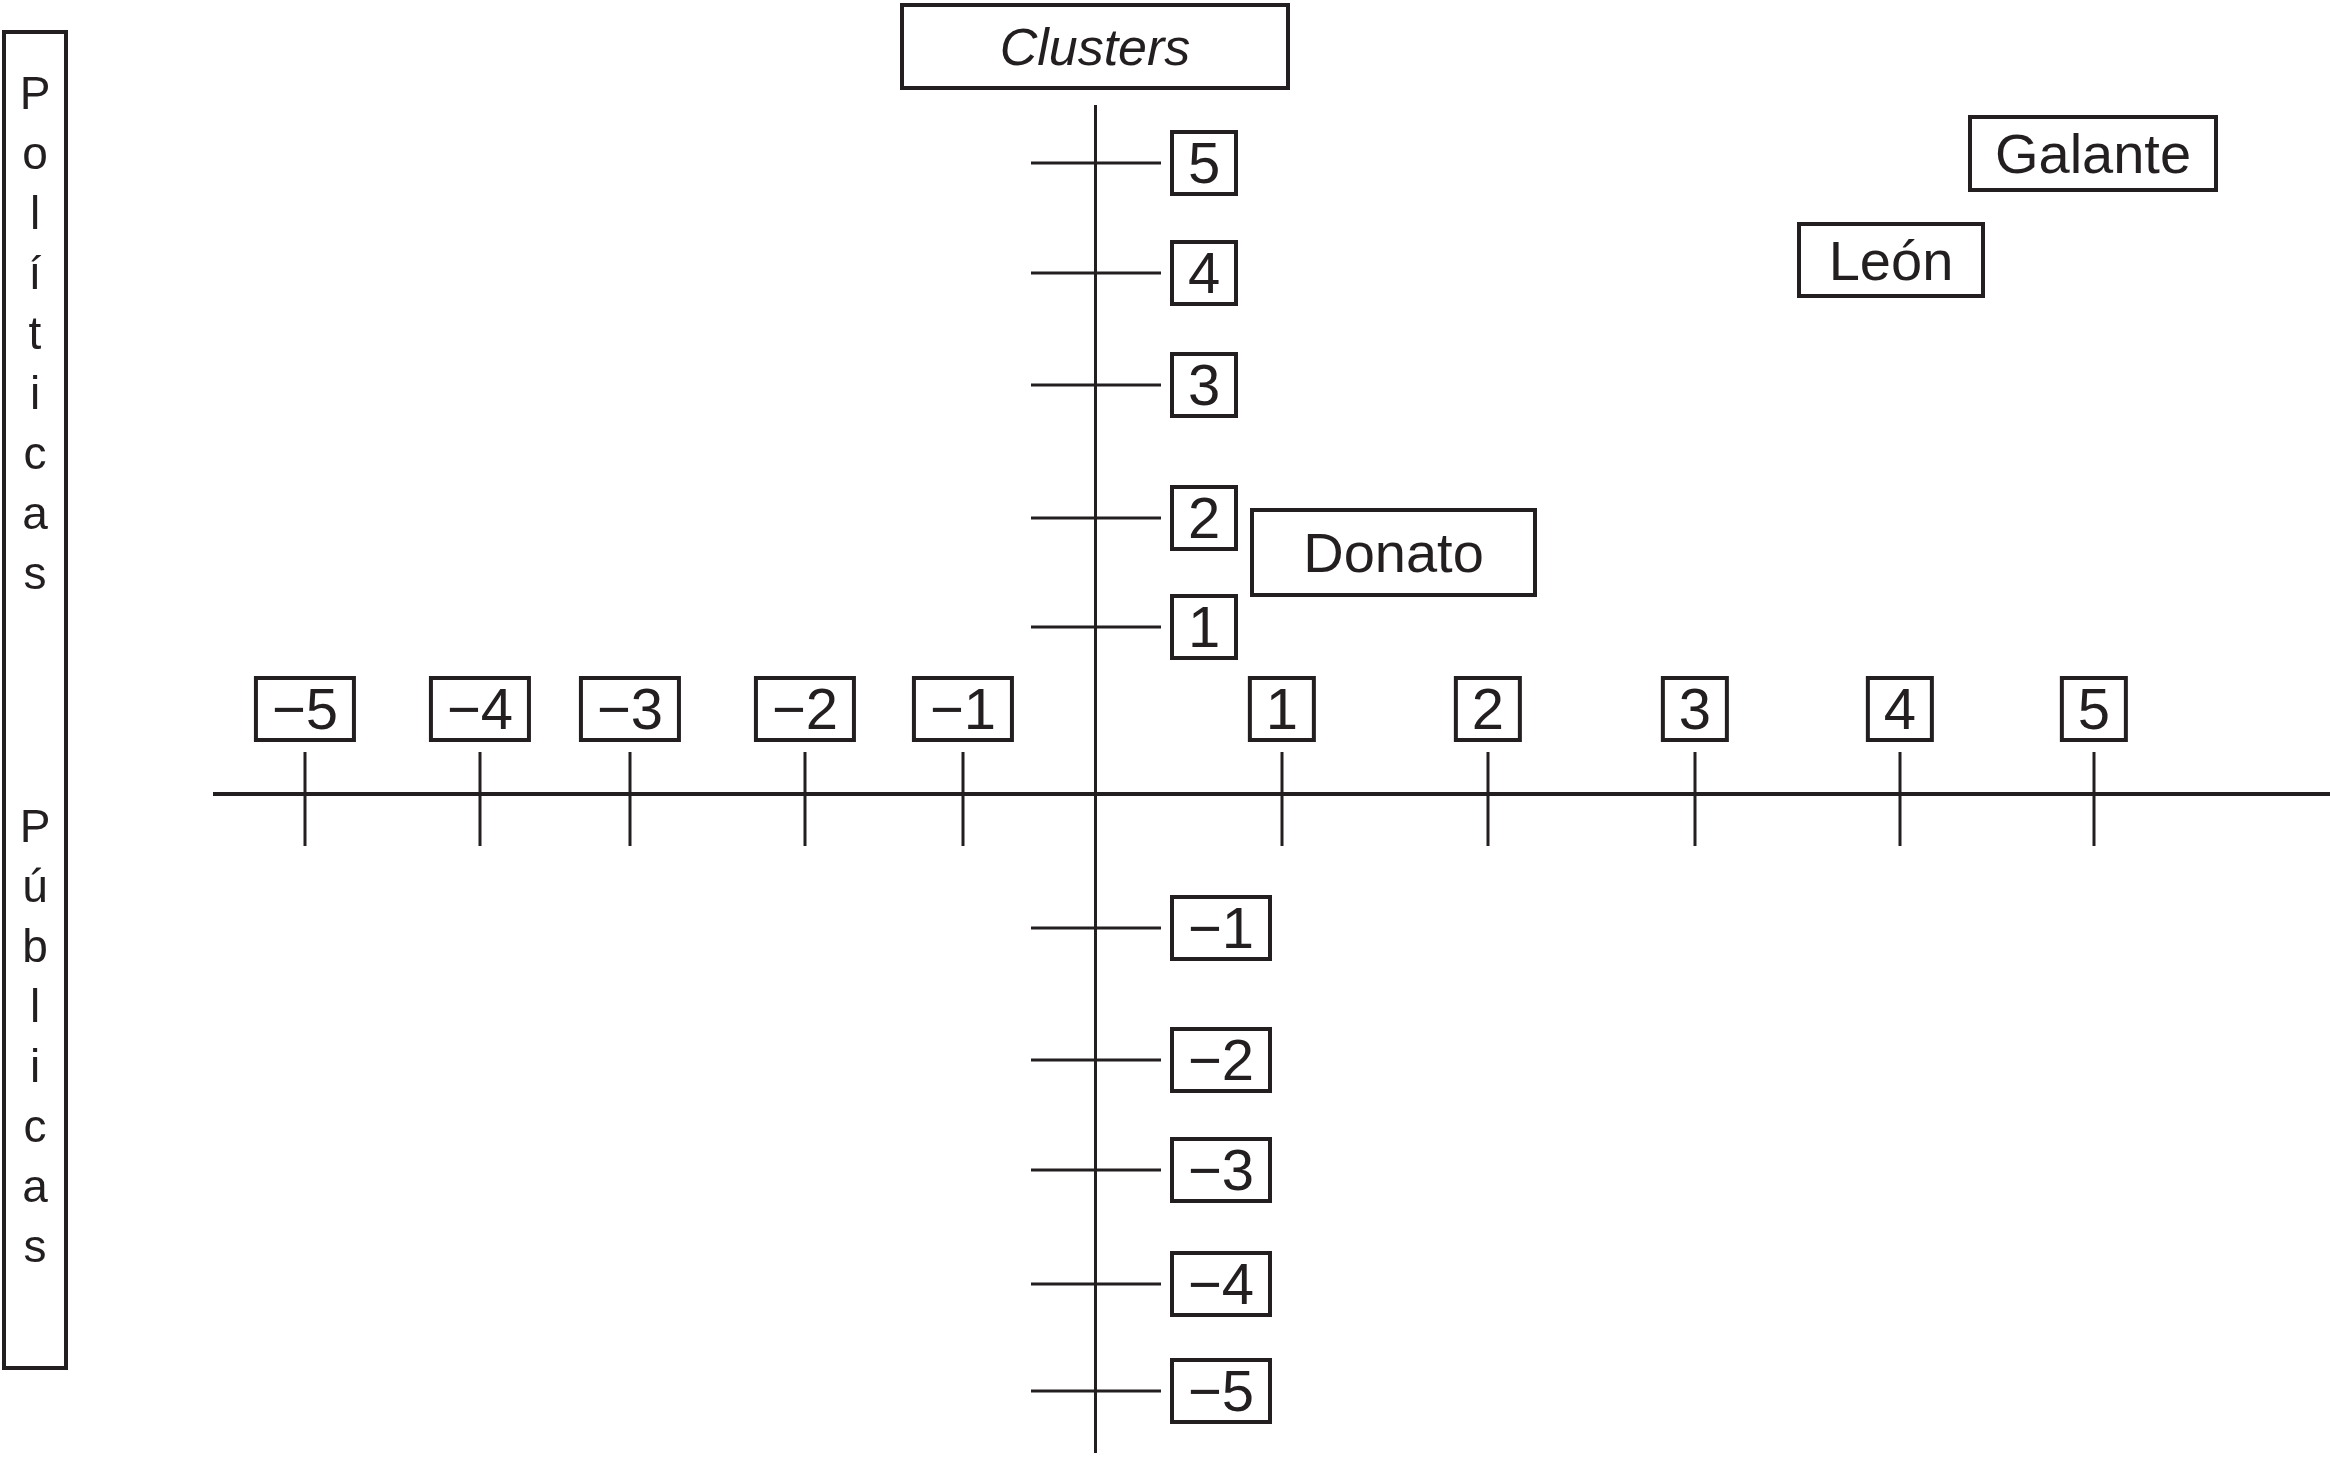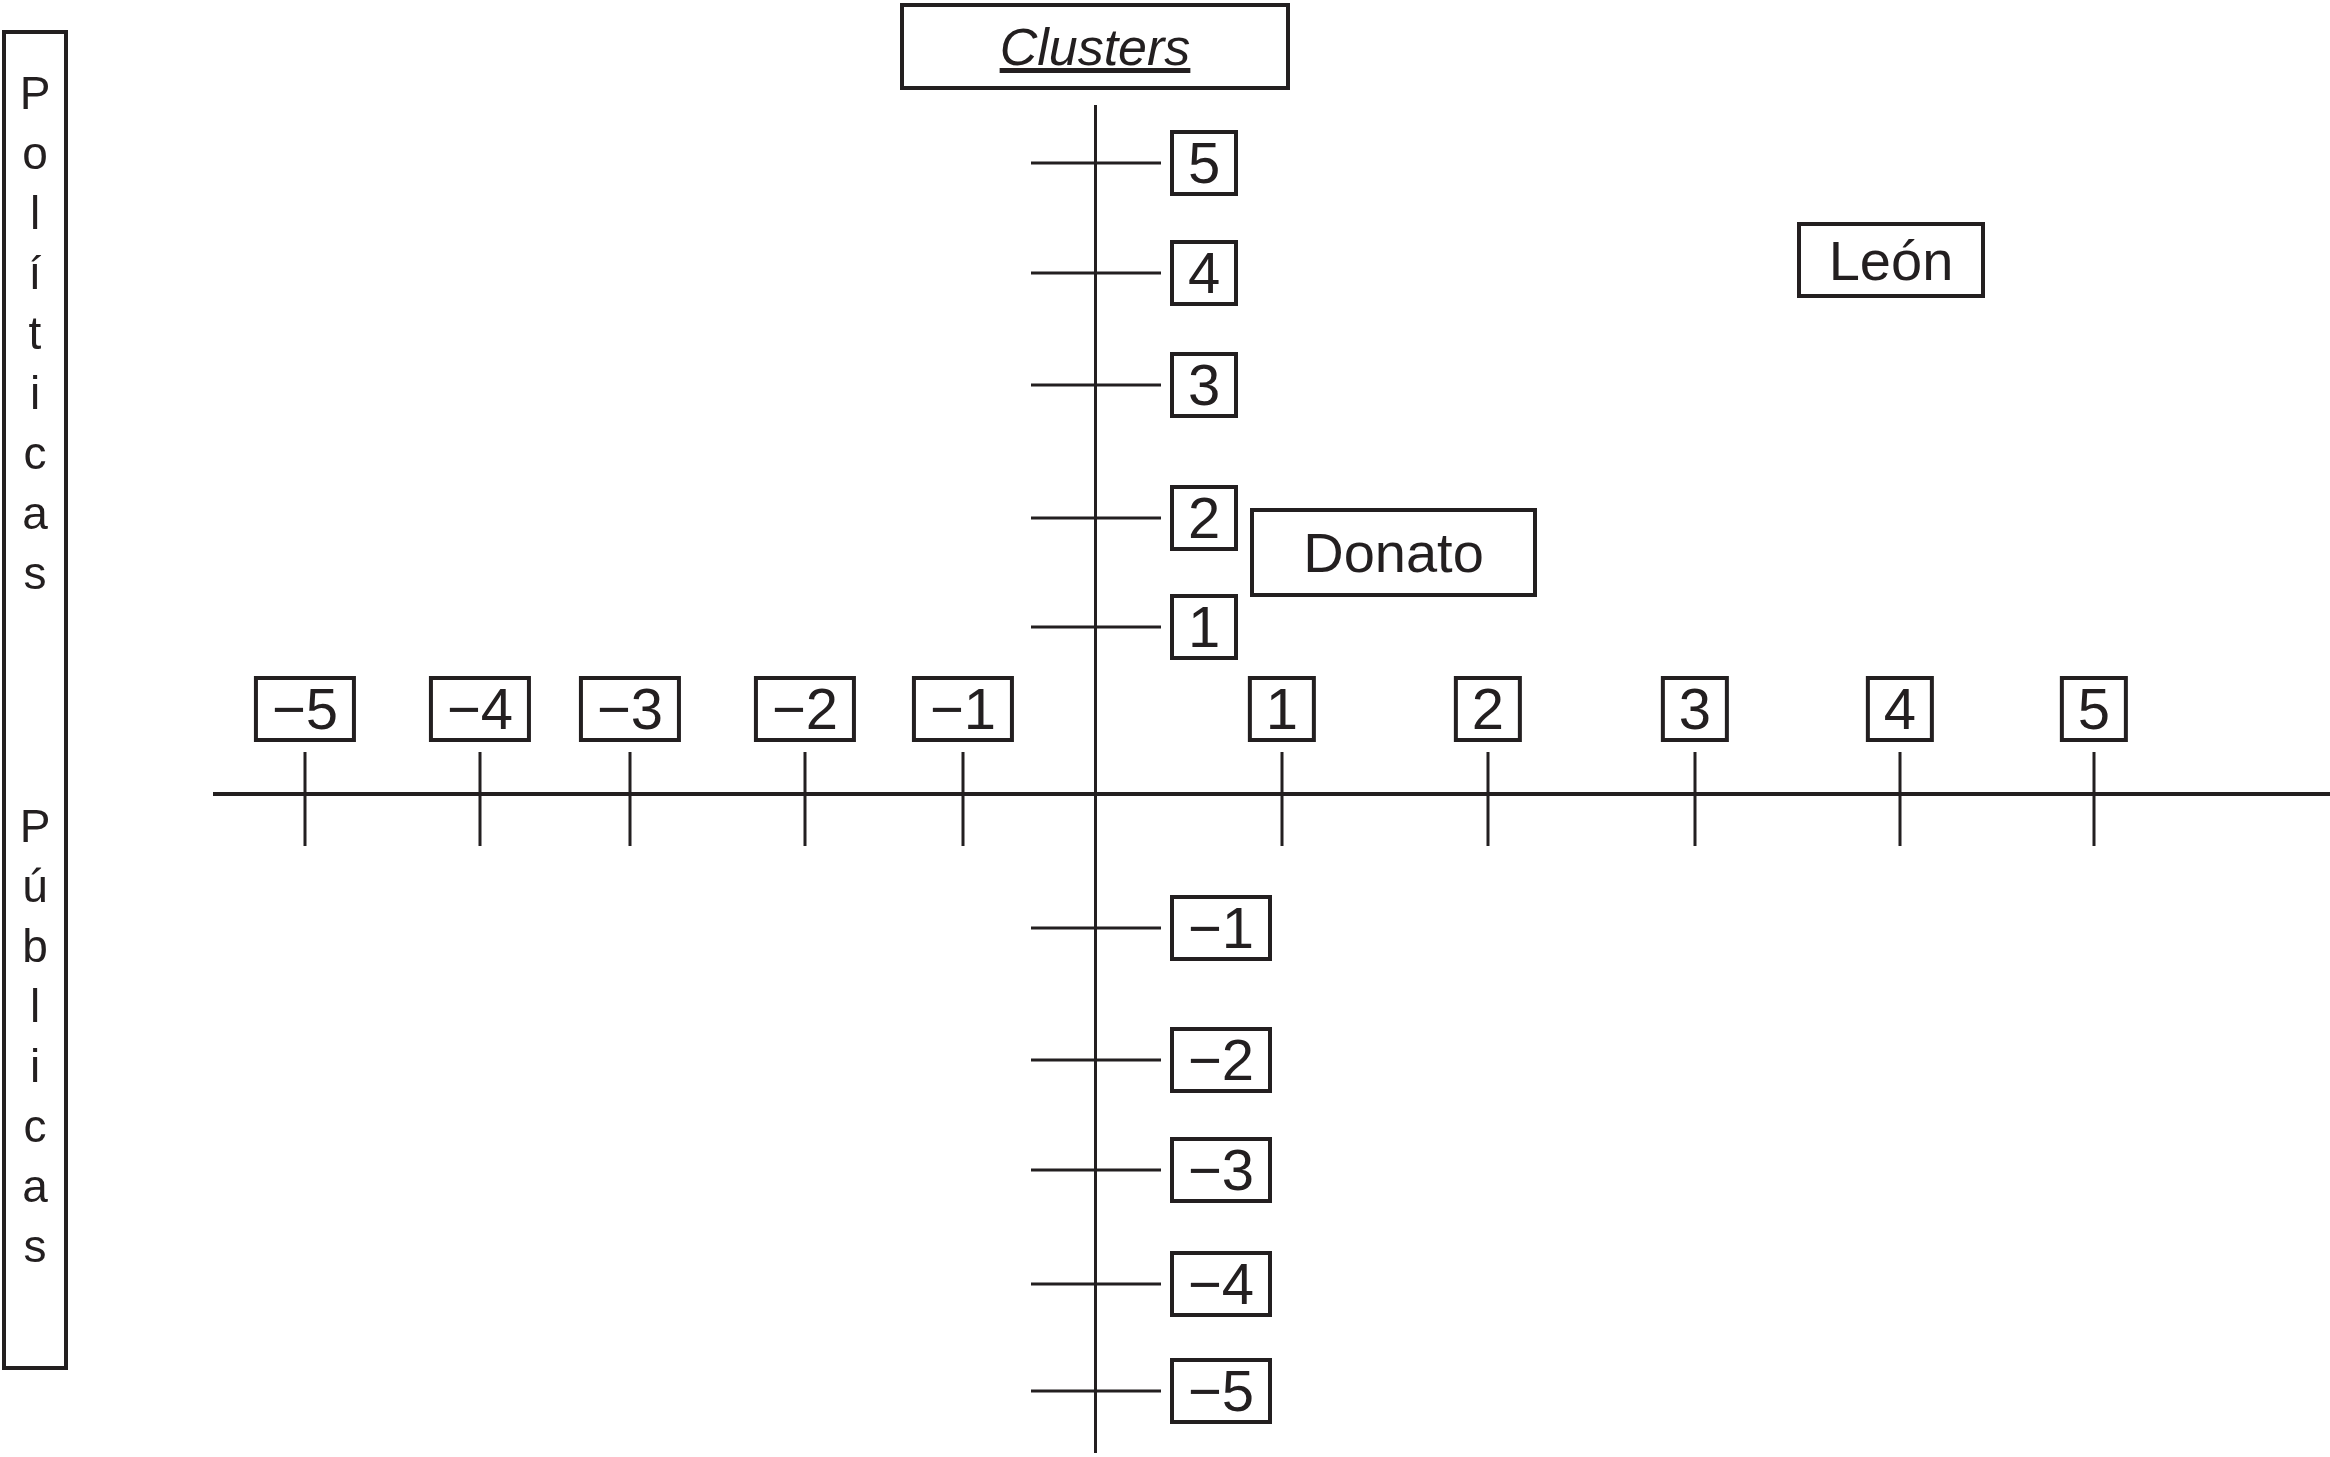--- a/index.html
+++ b/index.html
@@ -30,21 +30,21 @@
     height:66px;
     padding:0 14px;
     font-size:58px;
     line-height:1;
   }
   .xticklabel{top:676px;transform:translateX(-50%);}
   .yticklabel{left:1170px;transform:translateY(-50%);}
   .cluster-box{font-size:56px;}
   .title-box{
     left:900px;top:3px;width:390px;height:87px;
-    font-size:52px;font-style:italic;text-decoration:underline;
+    font-size:52px;font-style:italic;
   }
   .ylabel-box{
     left:2px;top:30px;width:66px;height:1340px;
   }
   .vert-word{
     position:absolute;
     left:50%;transform:translateX(-50%);
     writing-mode:vertical-lr;
     text-orientation:upright;
     font-size:46px;
@@ -109,20 +109,23 @@
   <div class="box ticklabel yticklabel" style="top:273px">4</div>
   <div class="box ticklabel yticklabel" style="top:385px">3</div>
   <div class="box ticklabel yticklabel" style="top:518px">2</div>
   <div class="box ticklabel yticklabel" style="top:627px">1</div>
   <div class="box ticklabel yticklabel" style="top:928px">−1</div>
   <div class="box ticklabel yticklabel" style="top:1060px">−2</div>
   <div class="box ticklabel yticklabel" style="top:1170px">−3</div>
   <div class="box ticklabel yticklabel" style="top:1284px">−4</div>
   <div class="box ticklabel yticklabel" style="top:1391px">−5</div>
 
+  <div class="box cluster-box" style="left:1968px;top:115px;width:250px;height:77px">
+    <span>Galante</span>
+  </div>
   <div class="box cluster-box" style="left:1250px;top:508px;width:287px;height:89px">
     <span>Donato</span>
   </div>
   <div class="box cluster-box" style="left:1797px;top:222px;width:188px;height:76px">
     <span>León</span>
   </div>
 
 </div>
 
 </body></html>

